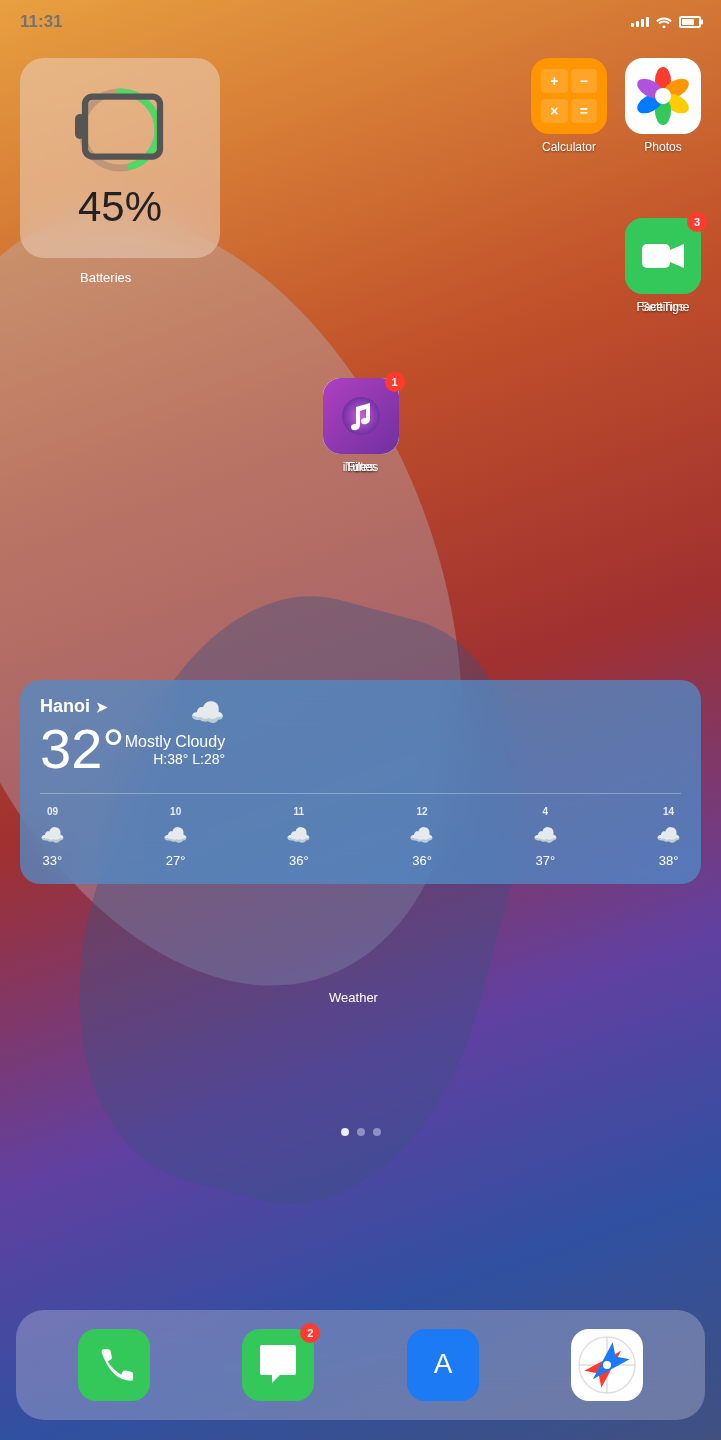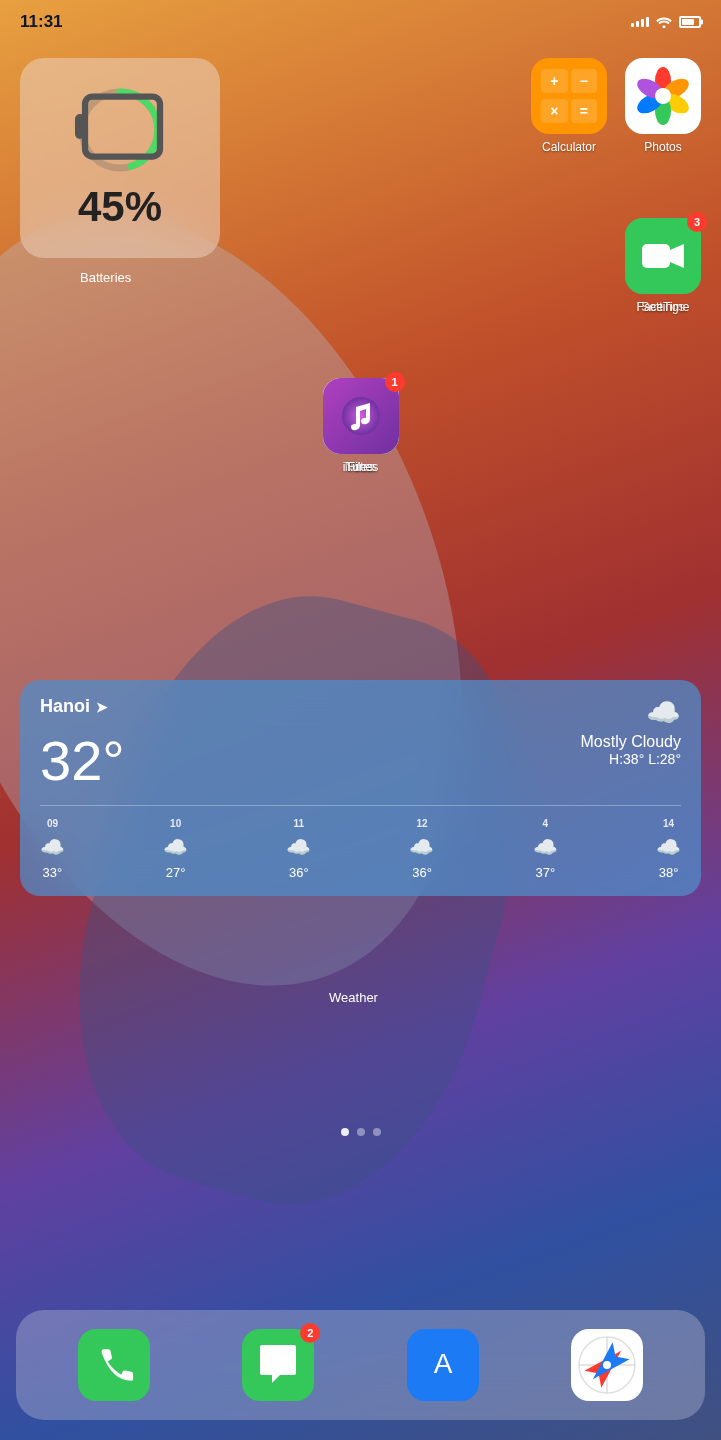--- a/index.html
+++ b/index.html
@@ -43,21 +43,21 @@
       position: absolute;
       top: 0; left: 0; right: 0;
       height: 44px;
       display: flex;
       align-items: center;
       justify-content: space-between;
       padding: 0 20px;
       z-index: 100;
     }
     #status-time {
-      color: #0f172a;
+      color: #737373;
       font-size: 17px;
       font-weight: 600;
     }
     #status-icons {
       display: flex;
       align-items: center;
       gap: 6px;
     }
     .signal-bars {
       display: flex;
@@ -137,21 +137,21 @@
     }
     .battery-ring-icon {
       position: absolute;
       top: 50%; left: 50%;
       transform: translate(-50%, -50%);
       font-size: 28px;
       color: #444;
     }
     .battery-percent {
       font-size: 42px;
-      font-weight: 700;
+      font-weight: 400;
       color: #222;
     }
     #batteries-label {
       position: absolute;
       top: 270px;
       left: 80px;
       color: white;
       font-size: 13px;
       text-align: center;
     }
@@ -361,35 +361,34 @@
       left: 20px;
       right: 20px;
       background: rgba(80, 140, 200, 0.75);
       backdrop-filter: blur(20px);
       border-radius: 20px;
       padding: 16px 20px;
       color: white;
     }
     .weather-top {
       display: flex;
-      justify-content: space-between;
       align-items: flex-start;
     }
     .weather-city {
       font-size: 18px;
       font-weight: 600;
       display: flex;
       align-items: center;
       gap: 6px;
     }
     .weather-temp {
       font-size: 56px;
       font-weight: 200;
       line-height: 1;
-      margin-top: 16px;
+      margin-top: 4px;
     }
     .weather-desc {
       text-align: right;
       font-size: 14px;
     }
     .weather-desc-main {
       font-size: 16px;
       font-weight: 400;
     }
     .weather-forecast {

